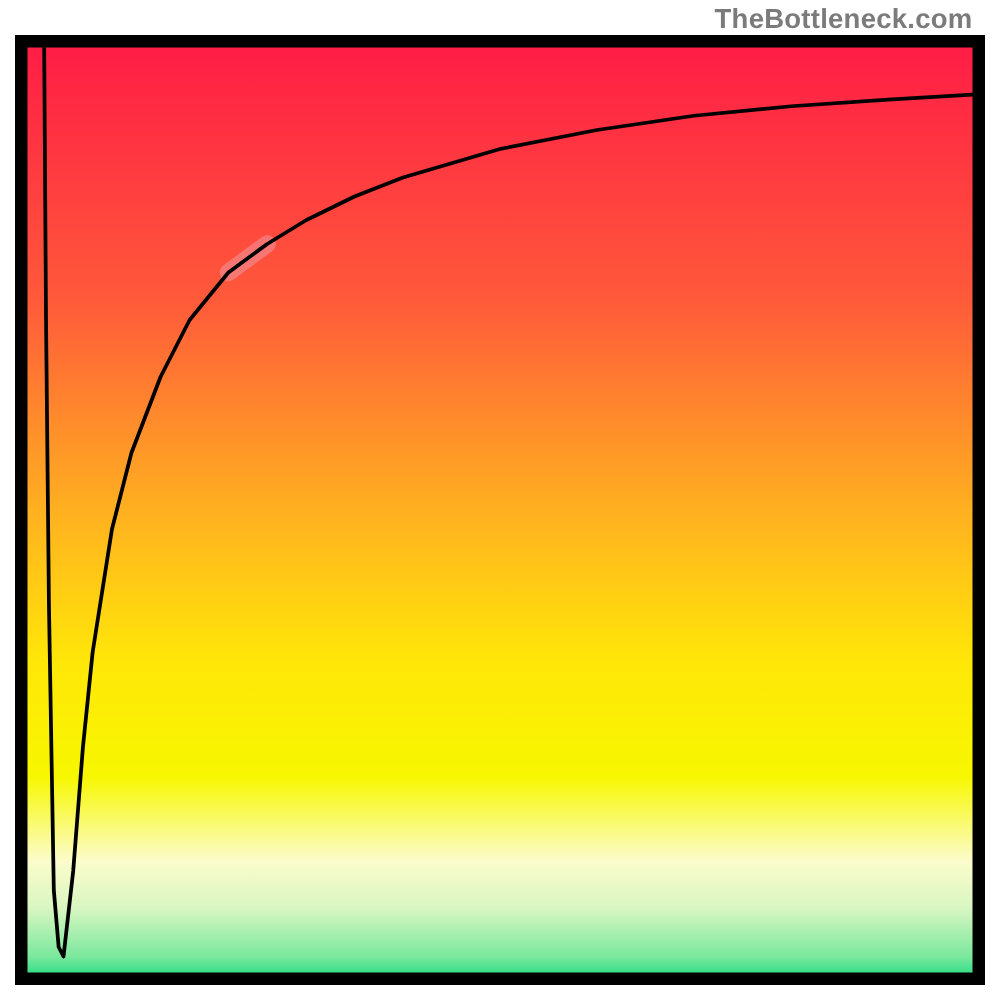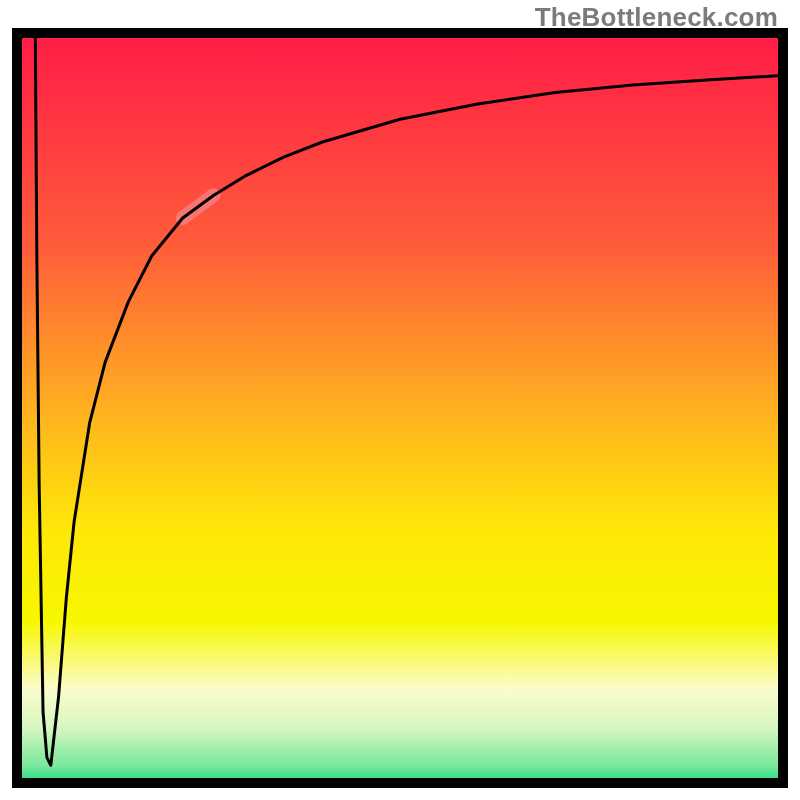--- a/index.html
+++ b/index.html
@@ -36,21 +36,21 @@
     position: absolute;
     inset: 0;
     width: 100%;
     height: 100%;
     pointer-events: none;
   }
   .watermark {
     position: absolute;
     top: 2px;
     font-weight: 700;
-    font-size: 26px;
+    font-size: 22px;
     color: #7b7b7b;
     letter-spacing: 0.2px;
   }
 </style>
 </head>
 <body>
 
 <div class="frame">
 
   <div class="watermark" style="right: 22px;">TheBottleneck.com</div>

